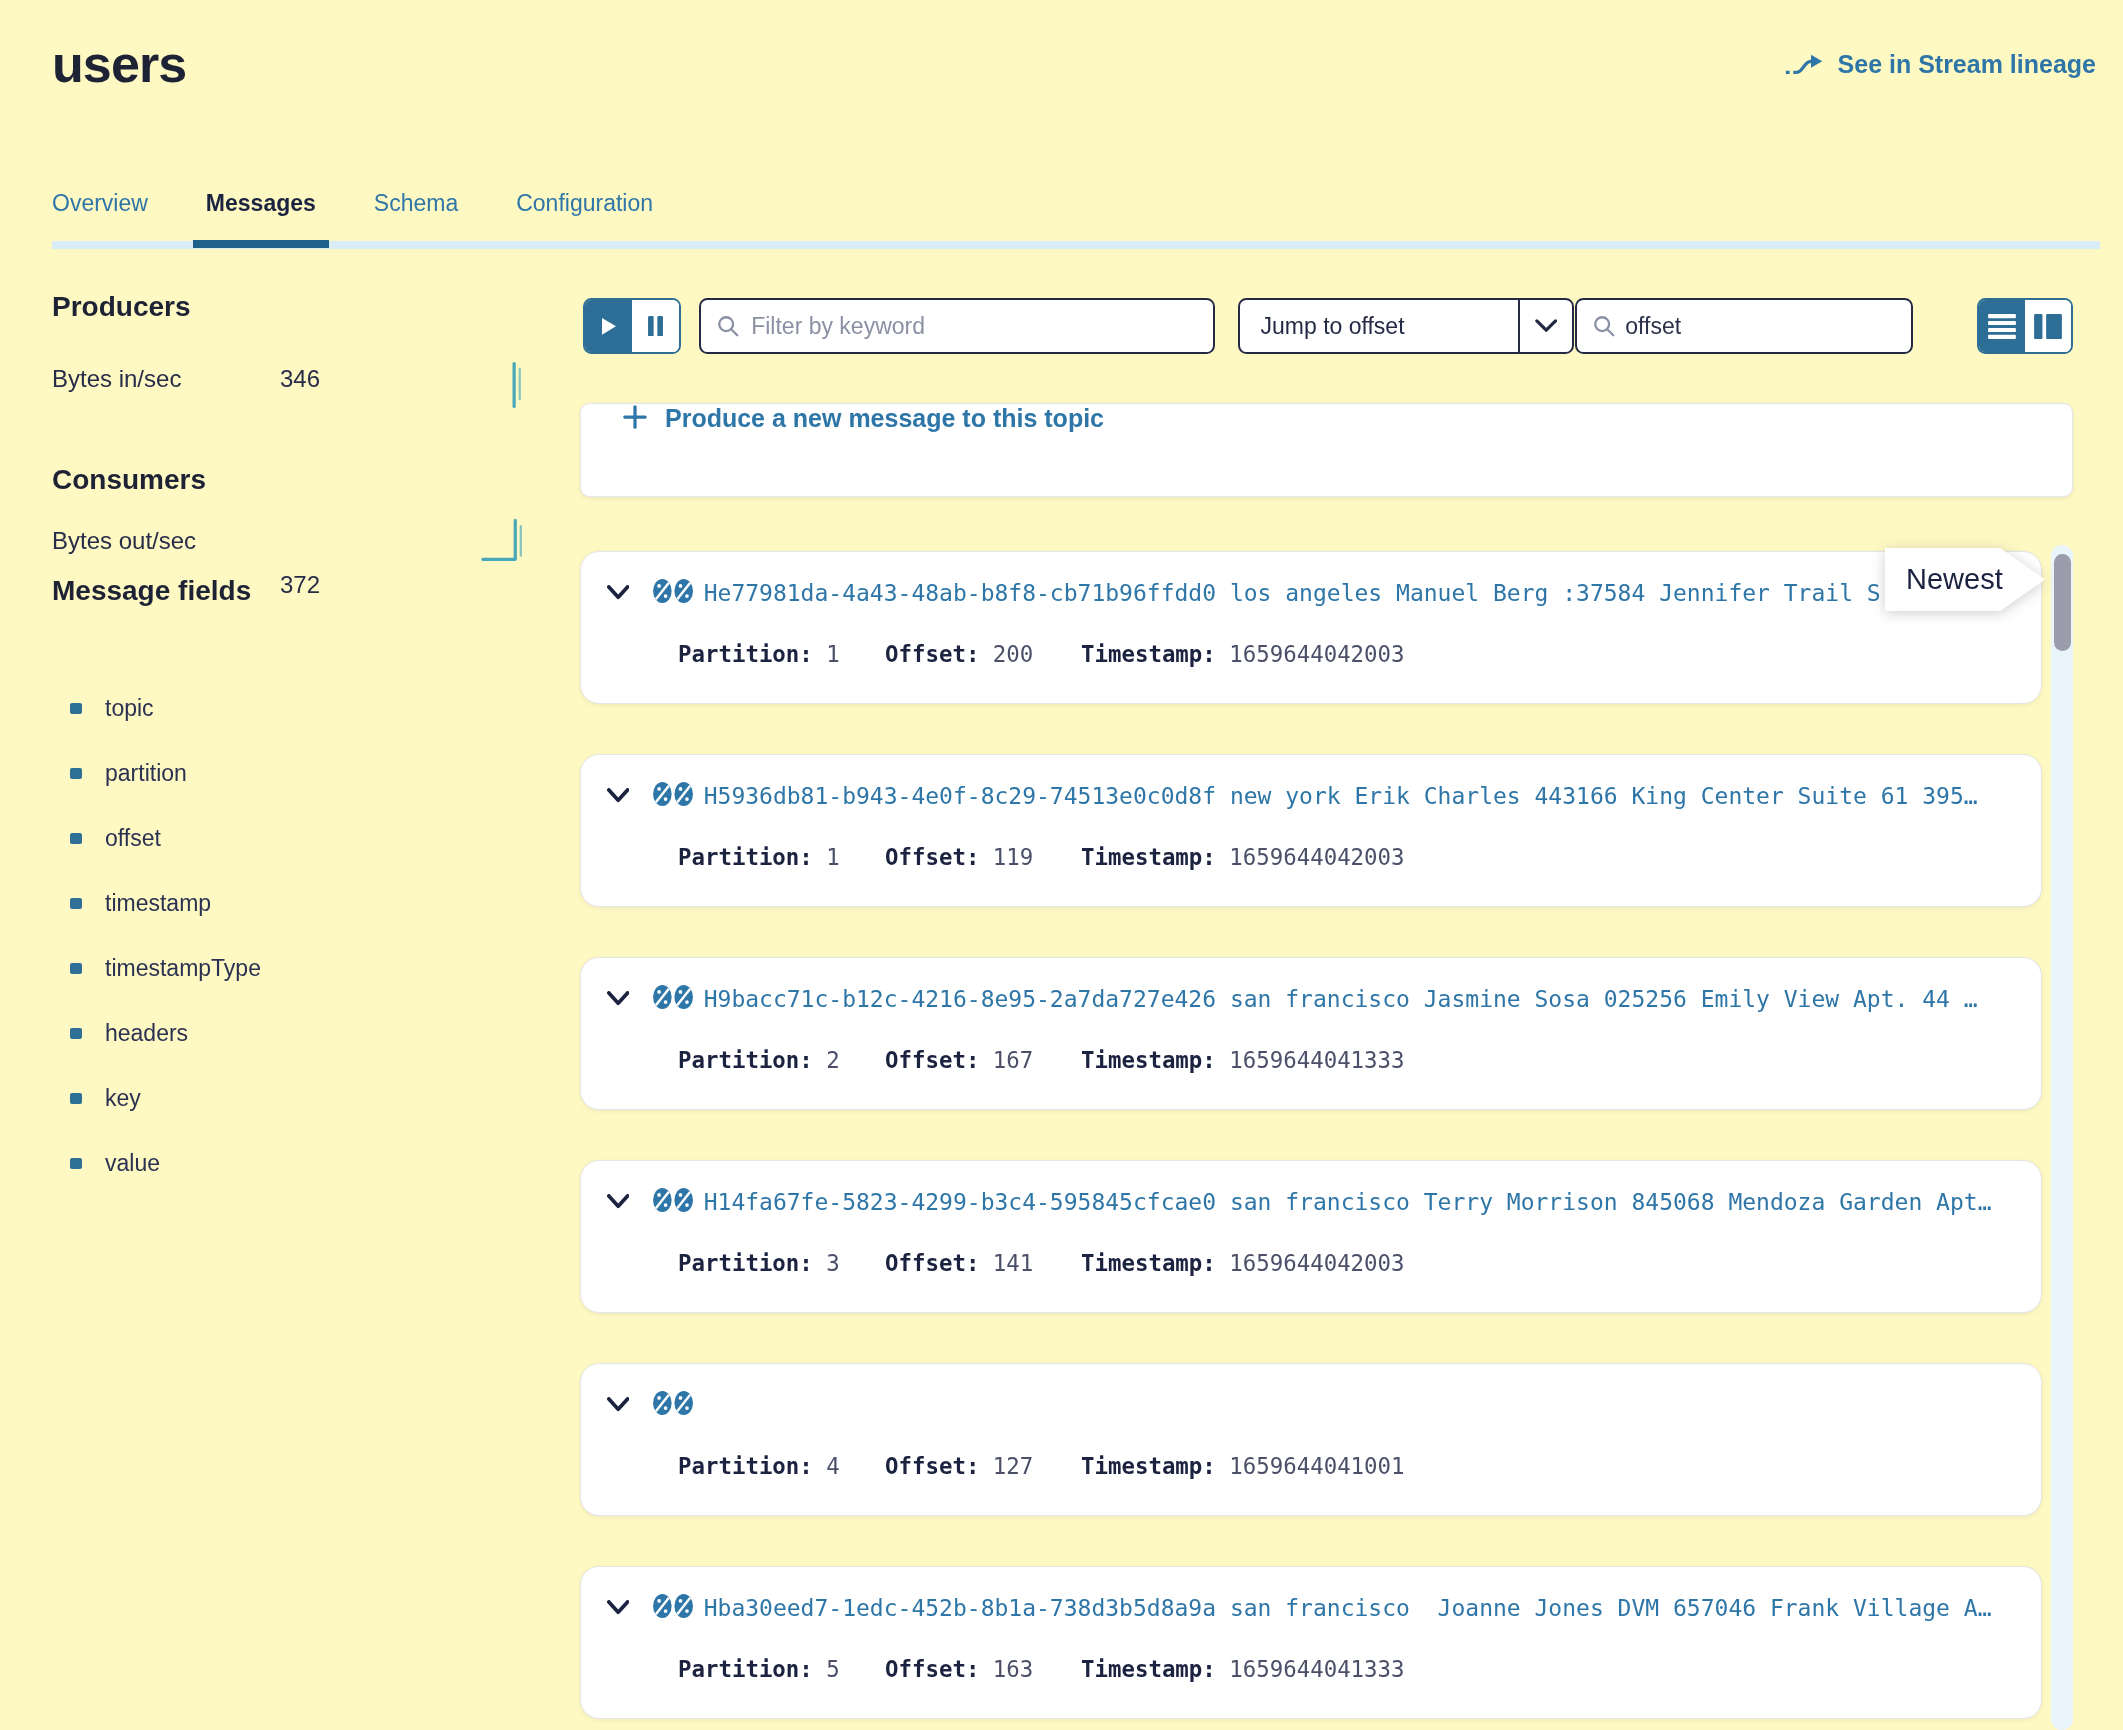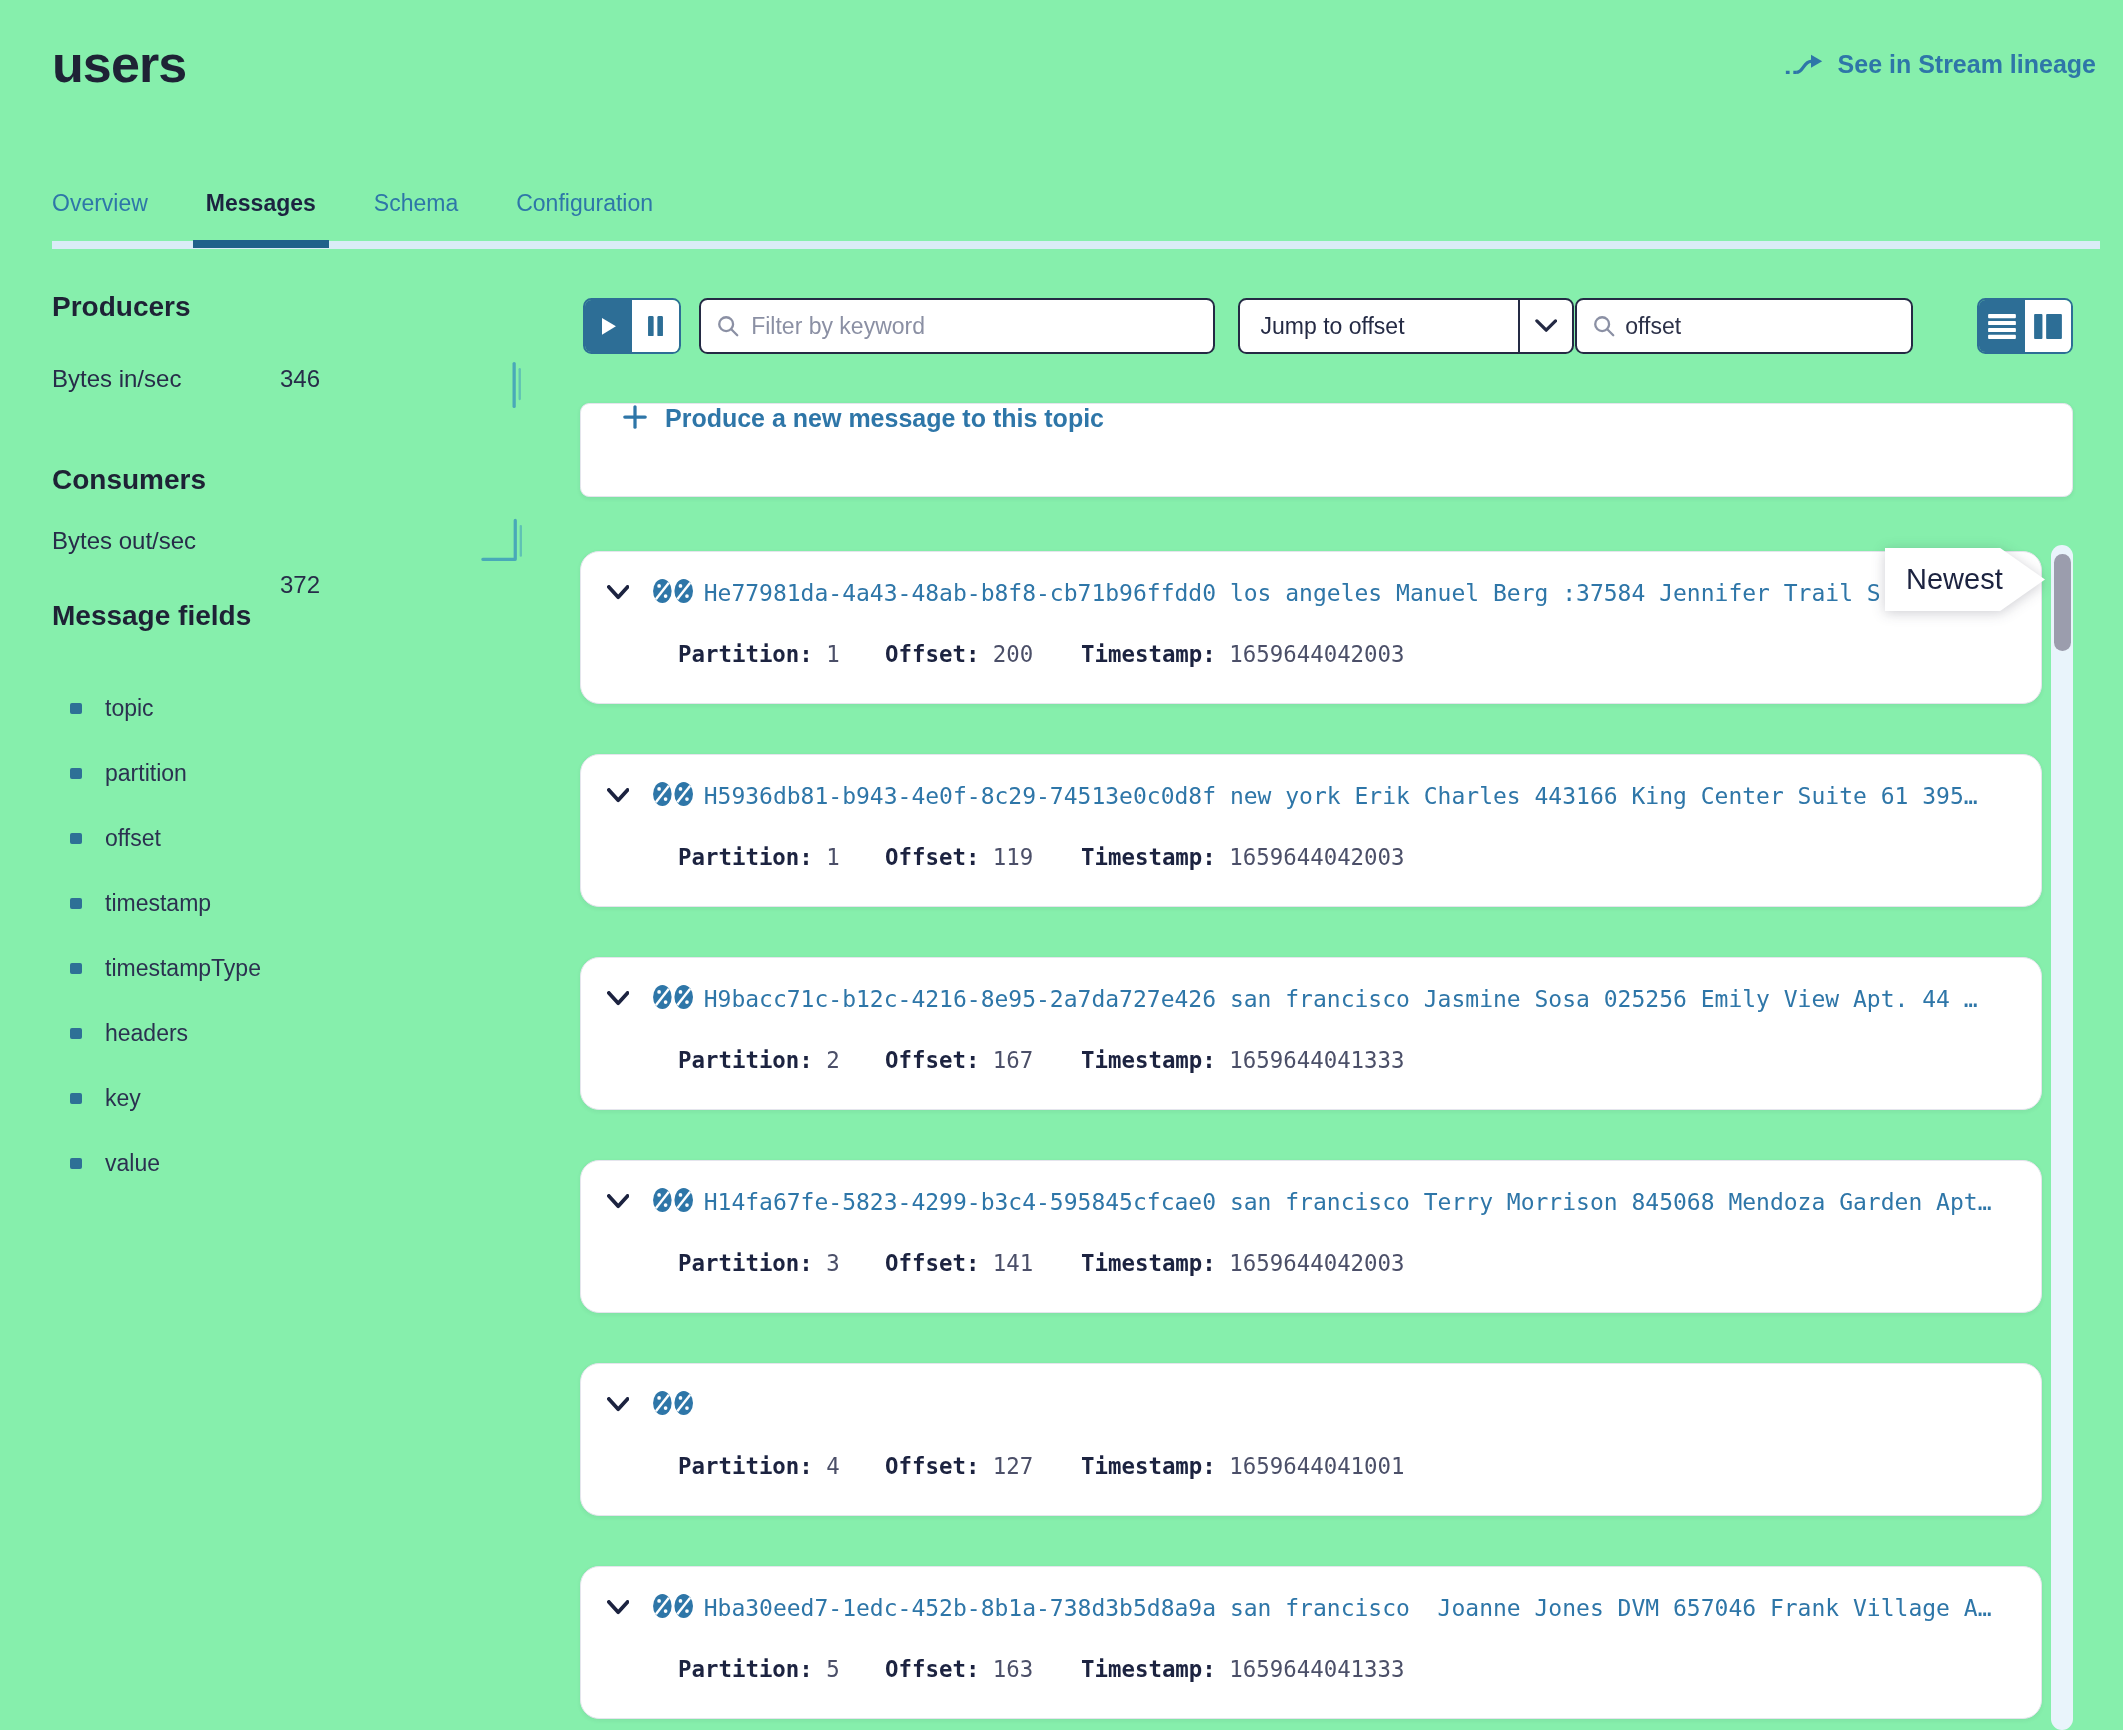--- a/index.html
+++ b/index.html
@@ -1,18 +1,18 @@
 <!DOCTYPE html>
 <html style="font-size:15px"><head>
 <meta charset="utf-8">
 <style>
   * { margin:0; padding:0; box-sizing:border-box; }
   html,body { background:#ffffff; }
   body { font-family:"Liberation Sans", sans-serif; color:#1c2340; }
-  #app { position:relative; width:2124px; height:1730px; background:#86efac; overflow:hidden; }
+  #app { position:relative; width:2124px; height:1730px; background:#fef9c3; overflow:hidden; }
 
   .page-title { position:absolute; left:52px; top:34px; font-size:52px; font-weight:800; color:#1e2235; letter-spacing:-0.9px; }
 
   .lineage-link { position:absolute; top:50px; right:28px; display:flex; align-items:center; gap:13px;
     color:#2e76a8; font-size:25px; font-weight:700; cursor:pointer; }
 
   
   .tabs { position:absolute; left:52px; top:190px; display:flex; gap:58px; font-size:23px; }
   .tab { position:relative; height:50px; color:#2e76a8; font-weight:500; cursor:pointer; }
   .tab.active { color:#1c2340; font-weight:700; }
@@ -115,21 +115,21 @@
   <div class="side-h" style="top:464px;">Consumers</div>
   <div class="metric-label" style="top:527px;">Bytes out/sec</div>
   <div class="metric-value" style="top:527px;margin-top:44px;">372</div>
   <div class="spark" style="left:481px; top:513px;">
     <svg width="50" height="52" viewBox="0 0 54 56">
       <polyline points="2,50 37,50 37,8" stroke="#49a9b8" stroke-width="3.5" fill="none" stroke-linejoin="round" stroke-linecap="round"></polyline>
       <polyline points="43,14 43,46" stroke="#49a9b8" stroke-width="2.5" fill="none" opacity="0.65" stroke-linecap="round"></polyline>
     </svg>
   </div>
 
-  <div class="side-h" style="top:600px;text-align:center;">Message fields</div>
+  <div class="side-h" style="top:575px;text-align:center;">Message fields</div>
   <ul class="mf-list">
     <li class="mf-item">topic</li>
     <li class="mf-item">partition</li>
     <li class="mf-item">offset</li>
     <li class="mf-item">timestamp</li>
     <li class="mf-item">timestampType</li>
     <li class="mf-item">headers</li>
     <li class="mf-item">key</li>
     <li class="mf-item">value</li>
   </ul>

